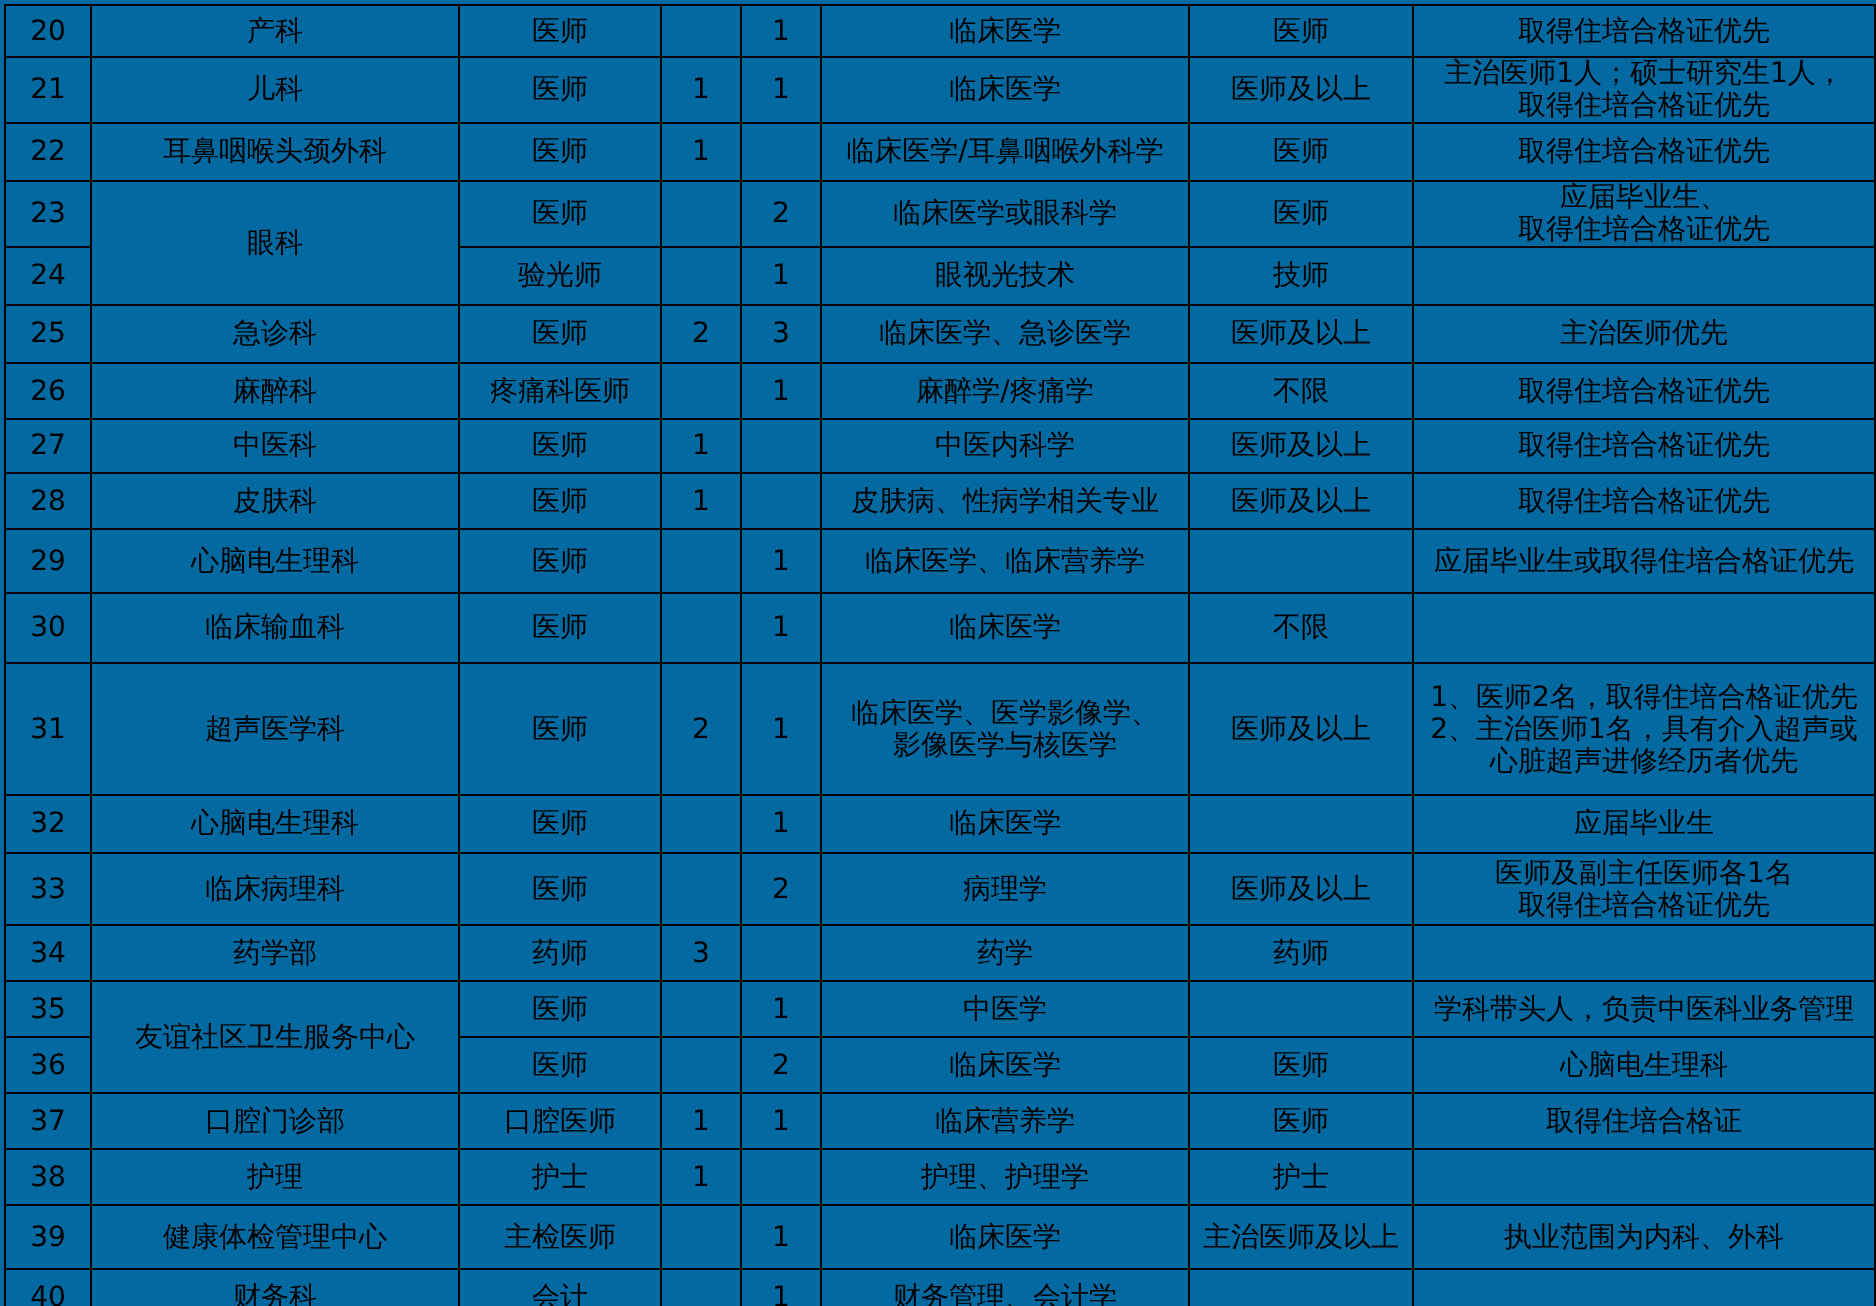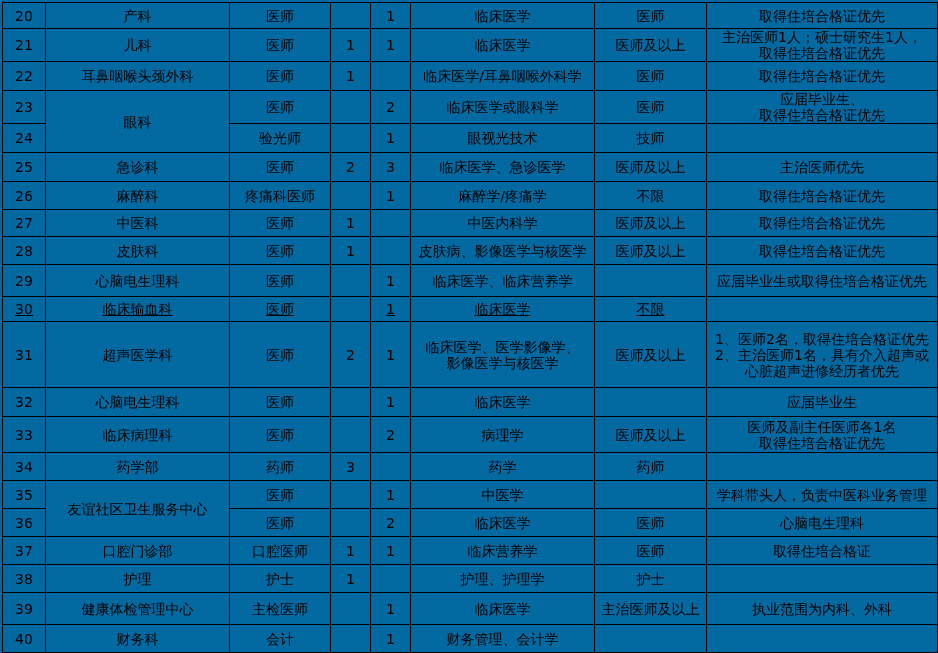--- a/index.html
+++ b/index.html
@@ -45,21 +45,21 @@
   
   tbody tr { height: 28px; }
   tbody tr:nth-child(1)  { height: 26px; }
   tbody tr:nth-child(2)  { height: 31px; margin-left: 20px; }
   tbody tr:nth-child(3)  { height: 29px; }
   tbody tr:nth-child(4)  { height: 31px; }
   tbody tr:nth-child(5)  { height: 29px; }
   tbody tr:nth-child(6)  { height: 29px; }
   tbody tr:nth-child(8)  { height: 27px; }
   tbody tr:nth-child(10) { height: 32px; }
-  tbody tr:nth-child(11) { height: 25px; text-decoration: underline; }
+  tbody tr:nth-child(11) { height: 35px; }
   tbody tr:nth-child(12) { height: 66px; }
   tbody tr:nth-child(13) { height: 29px; }
   tbody tr:nth-child(14) { height: 36px; }
   tbody tr:nth-child(20) { height: 32px; margin-top: 20px; }
   td.align-left { text-align: left; }
 </style>
 </head>
 <body>
 
 <div class="page">
@@ -155,21 +155,21 @@
           <td>中医内科学</td>
           <td>医师及以上</td>
           <td>取得住培合格证优先</td>
         </tr>
         <tr>
           <td>28</td>
           <td>皮肤科</td>
           <td>医师</td>
           <td>1</td>
           <td></td>
-          <td>皮肤病、影像医学与核医学</td>
+          <td>皮肤病、性病学相关专业</td>
           <td>医师及以上</td>
           <td>取得住培合格证优先</td>
         </tr>
         <tr>
           <td>29</td>
           <td>心脑电生理科</td>
           <td>医师</td>
           <td></td>
           <td>1</td>
           <td>临床医学、临床营养学</td>

